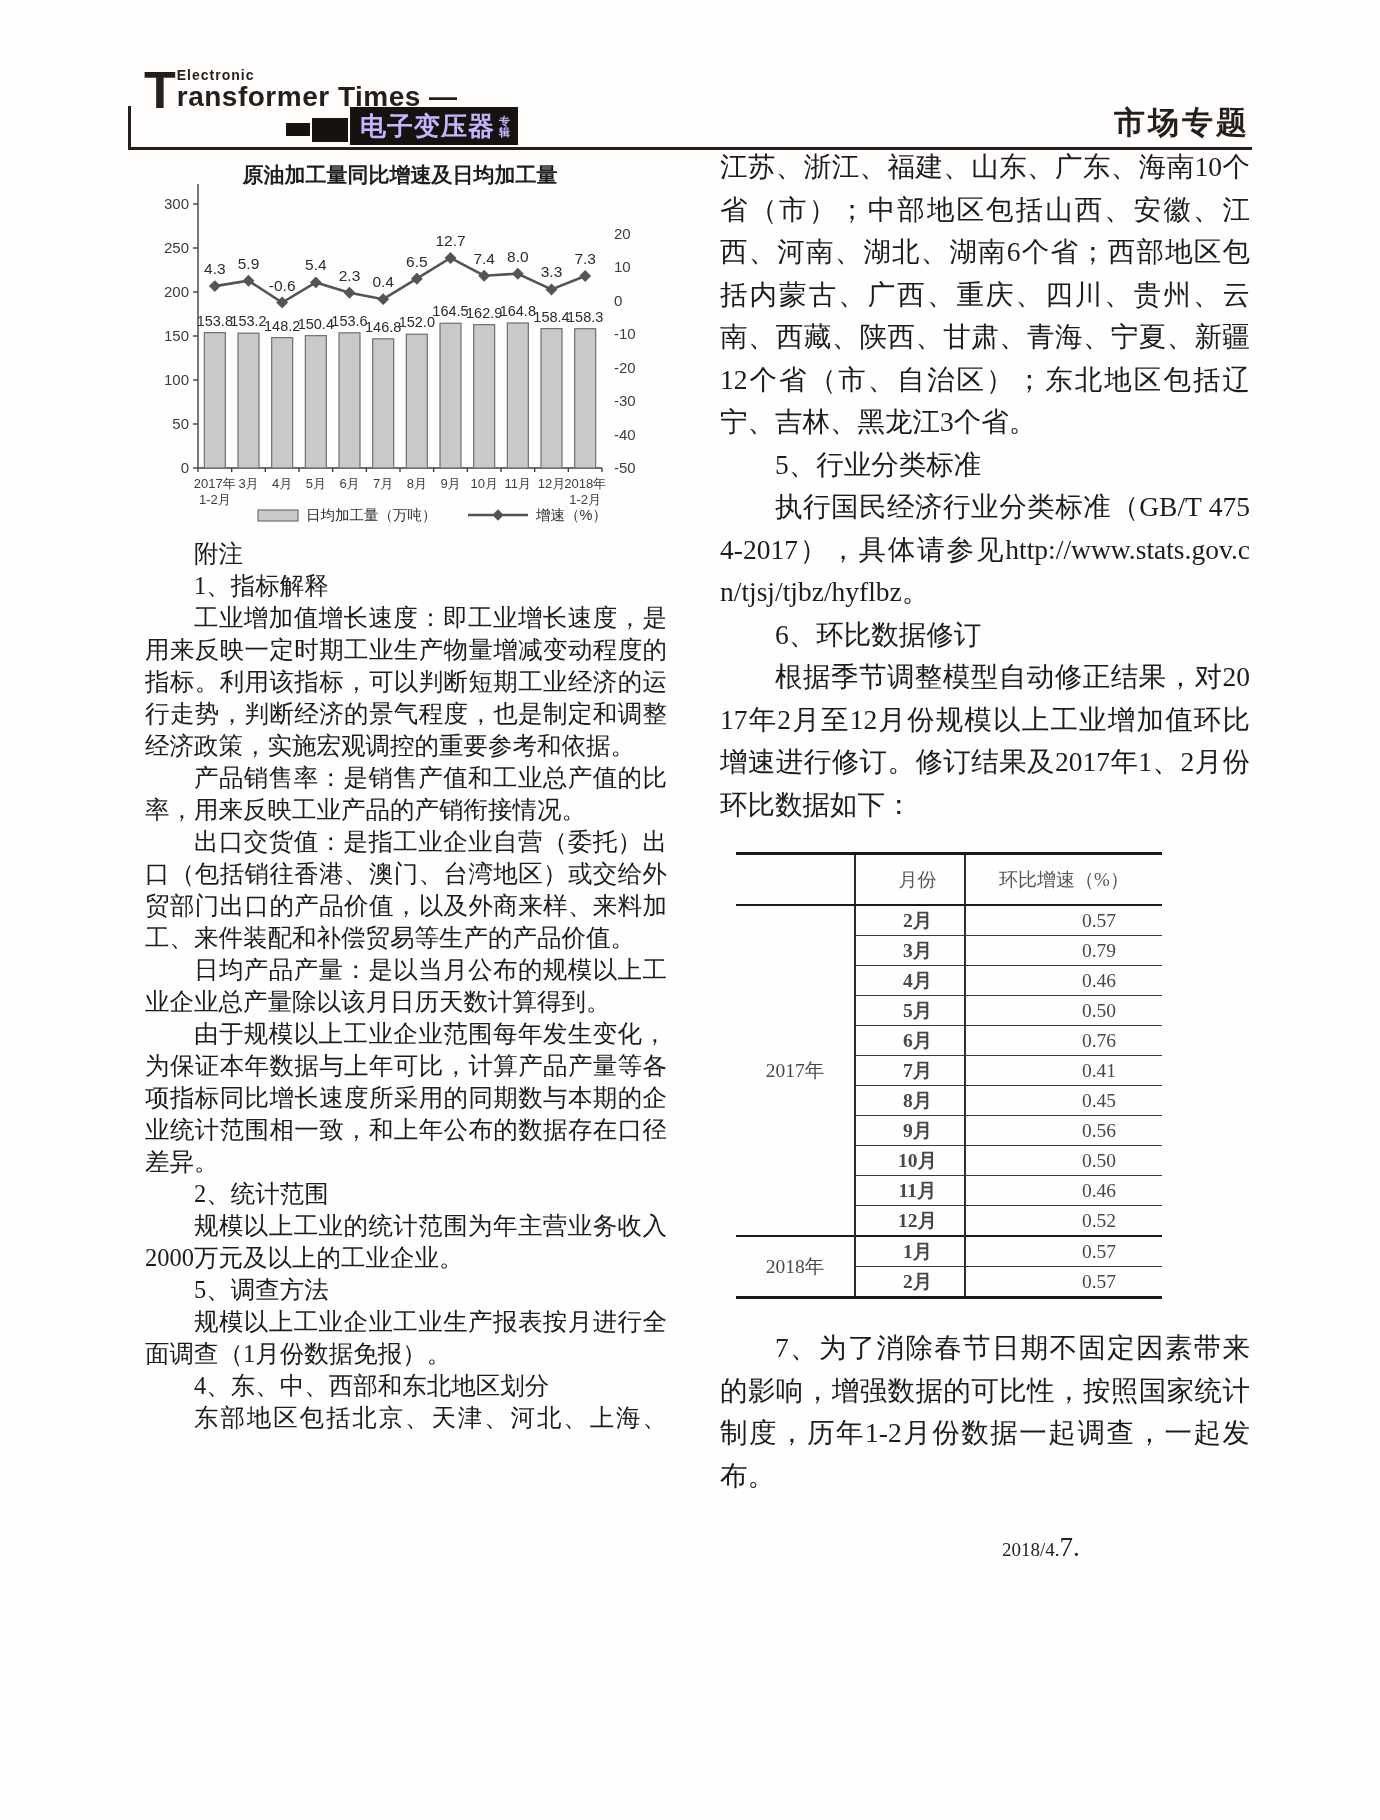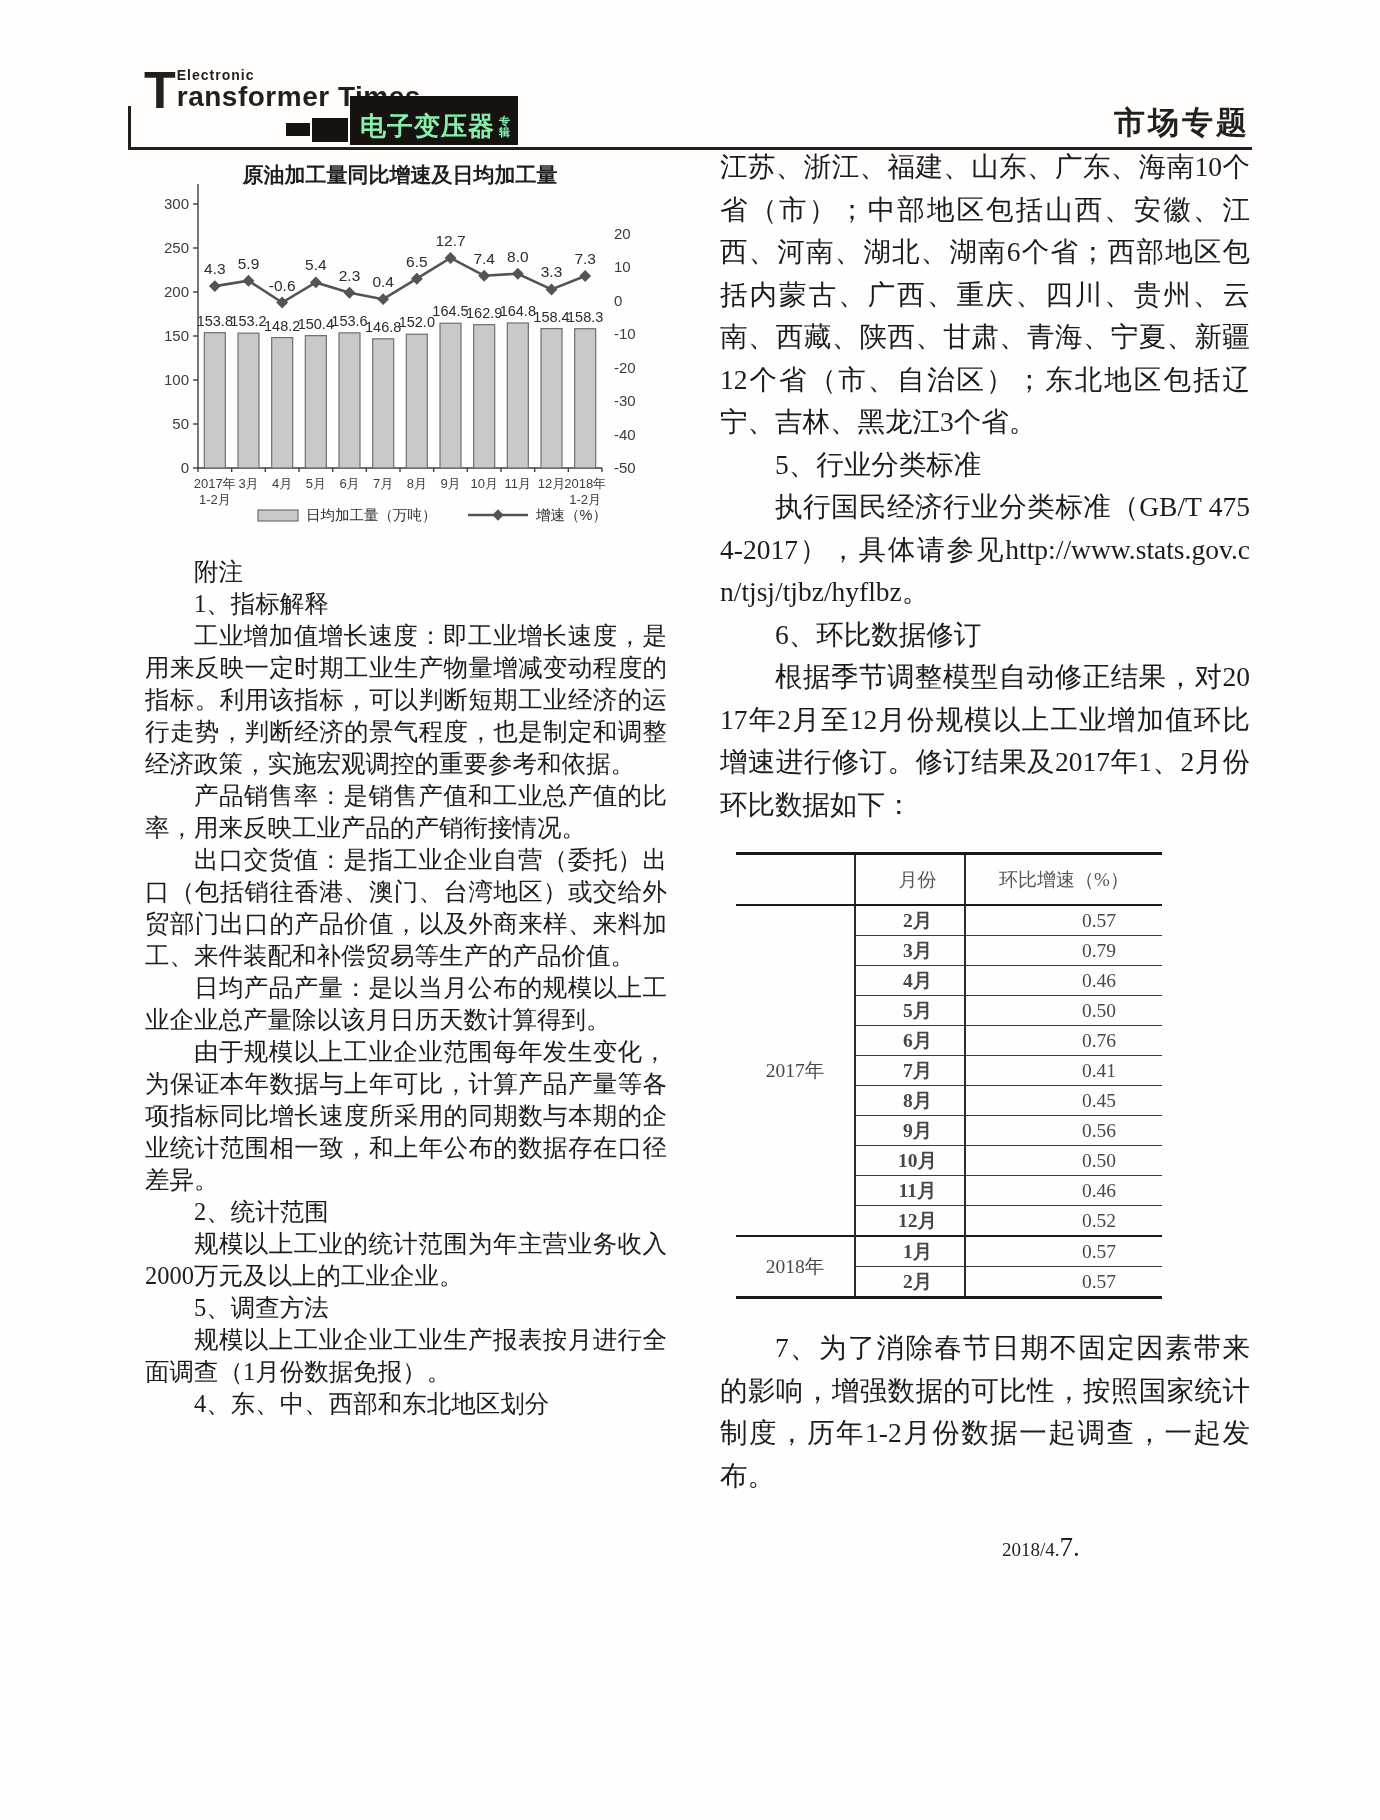--- a/index.html
+++ b/index.html
@@ -11,42 +11,42 @@
   .header-corner{position:absolute;left:0;bottom:0;width:3px;height:44px;background:#241f1c;}
   .logo{position:absolute;left:16px;top:0;display:flex;align-items:flex-start;
         font-family:"Liberation Sans","DejaVu Sans",sans-serif;font-weight:bold;color:#241f1c;}
   .logo-T{font-size:52px;line-height:44px;}
   .logo-stack{display:flex;flex-direction:column;margin-left:1px;}
   .logo-electronic{font-size:14px;letter-spacing:1px;line-height:14px;}
   .logo-main{font-size:28px;line-height:30px;letter-spacing:0.5px;white-space:nowrap;}
   .logo-dash{font-weight:bold;}
   .badge-step1{position:absolute;left:158px;bottom:14px;width:24px;height:13px;background:#161210;}
   .badge-step2{position:absolute;left:184px;bottom:8px;width:36px;height:24px;background:#161210;}
-  .badge{position:absolute;left:222px;bottom:5px;height:37px;background:#161210;color:#86efac;
-         display:flex;align-items:center;padding:12px 8px 0 10px;
+  .badge{position:absolute;left:222px;bottom:5px;height:37px;background:#161210;color:#c4b5fd;
+         display:flex;align-items:center;padding:1px 8px 0 10px;
          font-family:"Liberation Sans","DejaVu Sans",sans-serif;font-weight:bold;}
   .badge-main{font-size:26px;letter-spacing:1px;}
   .badge-sub{display:flex;flex-direction:column;margin-left:4px;font-size:11px;line-height:11px;}
   .section-title{position:absolute;right:2px;bottom:6px;font-family:"Liberation Sans","DejaVu Sans",sans-serif;
                  font-weight:bold;font-size:31px;letter-spacing:3px;color:#241f1c;}
   
   .chart-block{position:absolute;left:140px;top:156px;width:530px;height:376px;}
   .c-title{font-family:"Liberation Sans","DejaVu Sans",sans-serif;font-weight:bold;font-size:21px;fill:#1e1e1e;}
   .tick{font-family:"Liberation Sans","DejaVu Sans",sans-serif;font-size:15px;fill:#3c3c3c;}
   .xlab{font-family:"Liberation Sans","DejaVu Sans",sans-serif;font-size:13px;fill:#3c3c3c;}
   .blabel{font-family:"Liberation Sans","DejaVu Sans",sans-serif;font-size:14.5px;fill:#2b2b2b;}
   .llabel{font-family:"Liberation Sans","DejaVu Sans",sans-serif;font-size:15.5px;fill:#2b2b2b;}
   .leg{font-family:"Liberation Sans","DejaVu Sans",sans-serif;font-size:14.5px;fill:#2b2b2b;}
   .bar{fill:#c9c9c9;stroke:#6f6f6f;stroke-width:1.2;}
   .gline{fill:none;stroke:#545454;stroke-width:2.6;}
   .marker{fill:#545454;}
   .axis{stroke:#3f3f3f;stroke-width:1.4;}
   
   .col p{margin:0;text-align:justify;text-justify:inter-ideograph;word-break:break-all;}
-  .left-col{position:absolute;left:145px;top:556px;width:522px;}
+  .left-col{position:absolute;left:145px;top:538px;width:522px;}
   .left-col p{font-size:24.5px;line-height:32px;}
   .right-col{position:absolute;left:720px;top:146px;width:530px;}
   .right-col p{font-size:27.5px;line-height:42.5px;}
   p.para,p.head,p.runover{text-indent:2em;}
   p.cont{text-indent:0;}
   p.runover{text-align-last:justify;}
   
   .rev-table{border-collapse:collapse;table-layout:fixed;width:426px;margin:26px 0 28px 16px;
              border-top:3px solid #1a1a1a;border-bottom:3px solid #1a1a1a;}
   .rev-table th{font-weight:normal;}
@@ -206,20 +206,21 @@
       <p class="para">工业增加值增长速度：即工业增长速度，是用来反映一定时期工业生产物量增减变动程度的指标。利用该指标，可以判断短期工业经济的运行走势，判断经济的景气程度，也是制定和调整经济政策，实施宏观调控的重要参考和依据。</p>
       <p class="para">产品销售率：是销售产值和工业总产值的比率，用来反映工业产品的产销衔接情况。</p>
       <p class="para">出口交货值：是指工业企业自营（委托）出口（包括销往香港、澳门、台湾地区）或交给外贸部门出口的产品价值，以及外商来样、来料加工、来件装配和补偿贸易等生产的产品价值。</p>
       <p class="para">日均产品产量：是以当月公布的规模以上工业企业总产量除以该月日历天数计算得到。</p>
       <p class="para">由于规模以上工业企业范围每年发生变化，为保证本年数据与上年可比，计算产品产量等各项指标同比增长速度所采用的同期数与本期的企业统计范围相一致，和上年公布的数据存在口径差异。</p>
       <p class="head">2、统计范围</p>
       <p class="para">规模以上工业的统计范围为年主营业务收入2000万元及以上的工业企业。</p>
       <p class="head">5、调查方法</p>
       <p class="para">规模以上工业企业工业生产报表按月进行全面调查（1月份数据免报）。</p>
       <p class="head">4、东、中、西部和东北地区划分</p>
+      <p class="runover">东部地区包括北京、天津、河北、上海、</p>
     </div>
 
   <div class="col right-col" id="right-col">
       <p class="cont">江苏、浙江、福建、山东、广东、海南10个省（市）；中部地区包括山西、安徽、江西、河南、湖北、湖南6个省；西部地区包括内蒙古、广西、重庆、四川、贵州、云南、西藏、陕西、甘肃、青海、宁夏、新疆12个省（市、自治区）；东北地区包括辽宁、吉林、黑龙江3个省。</p>
       <p class="head">5、行业分类标准</p>
       <p class="para">执行国民经济行业分类标准（GB/T 4754-2017），具体请参见http://www.stats.gov.cn/tjsj/tjbz/hyflbz。</p>
       <p class="head">6、环比数据修订</p>
       <p class="para">根据季节调整模型自动修正结果，对2017年2月至12月份规模以上工业增加值环比增速进行修订。修订结果及2017年1、2月份环比数据如下：</p>
       <table class="rev-table">
         <colgroup>

